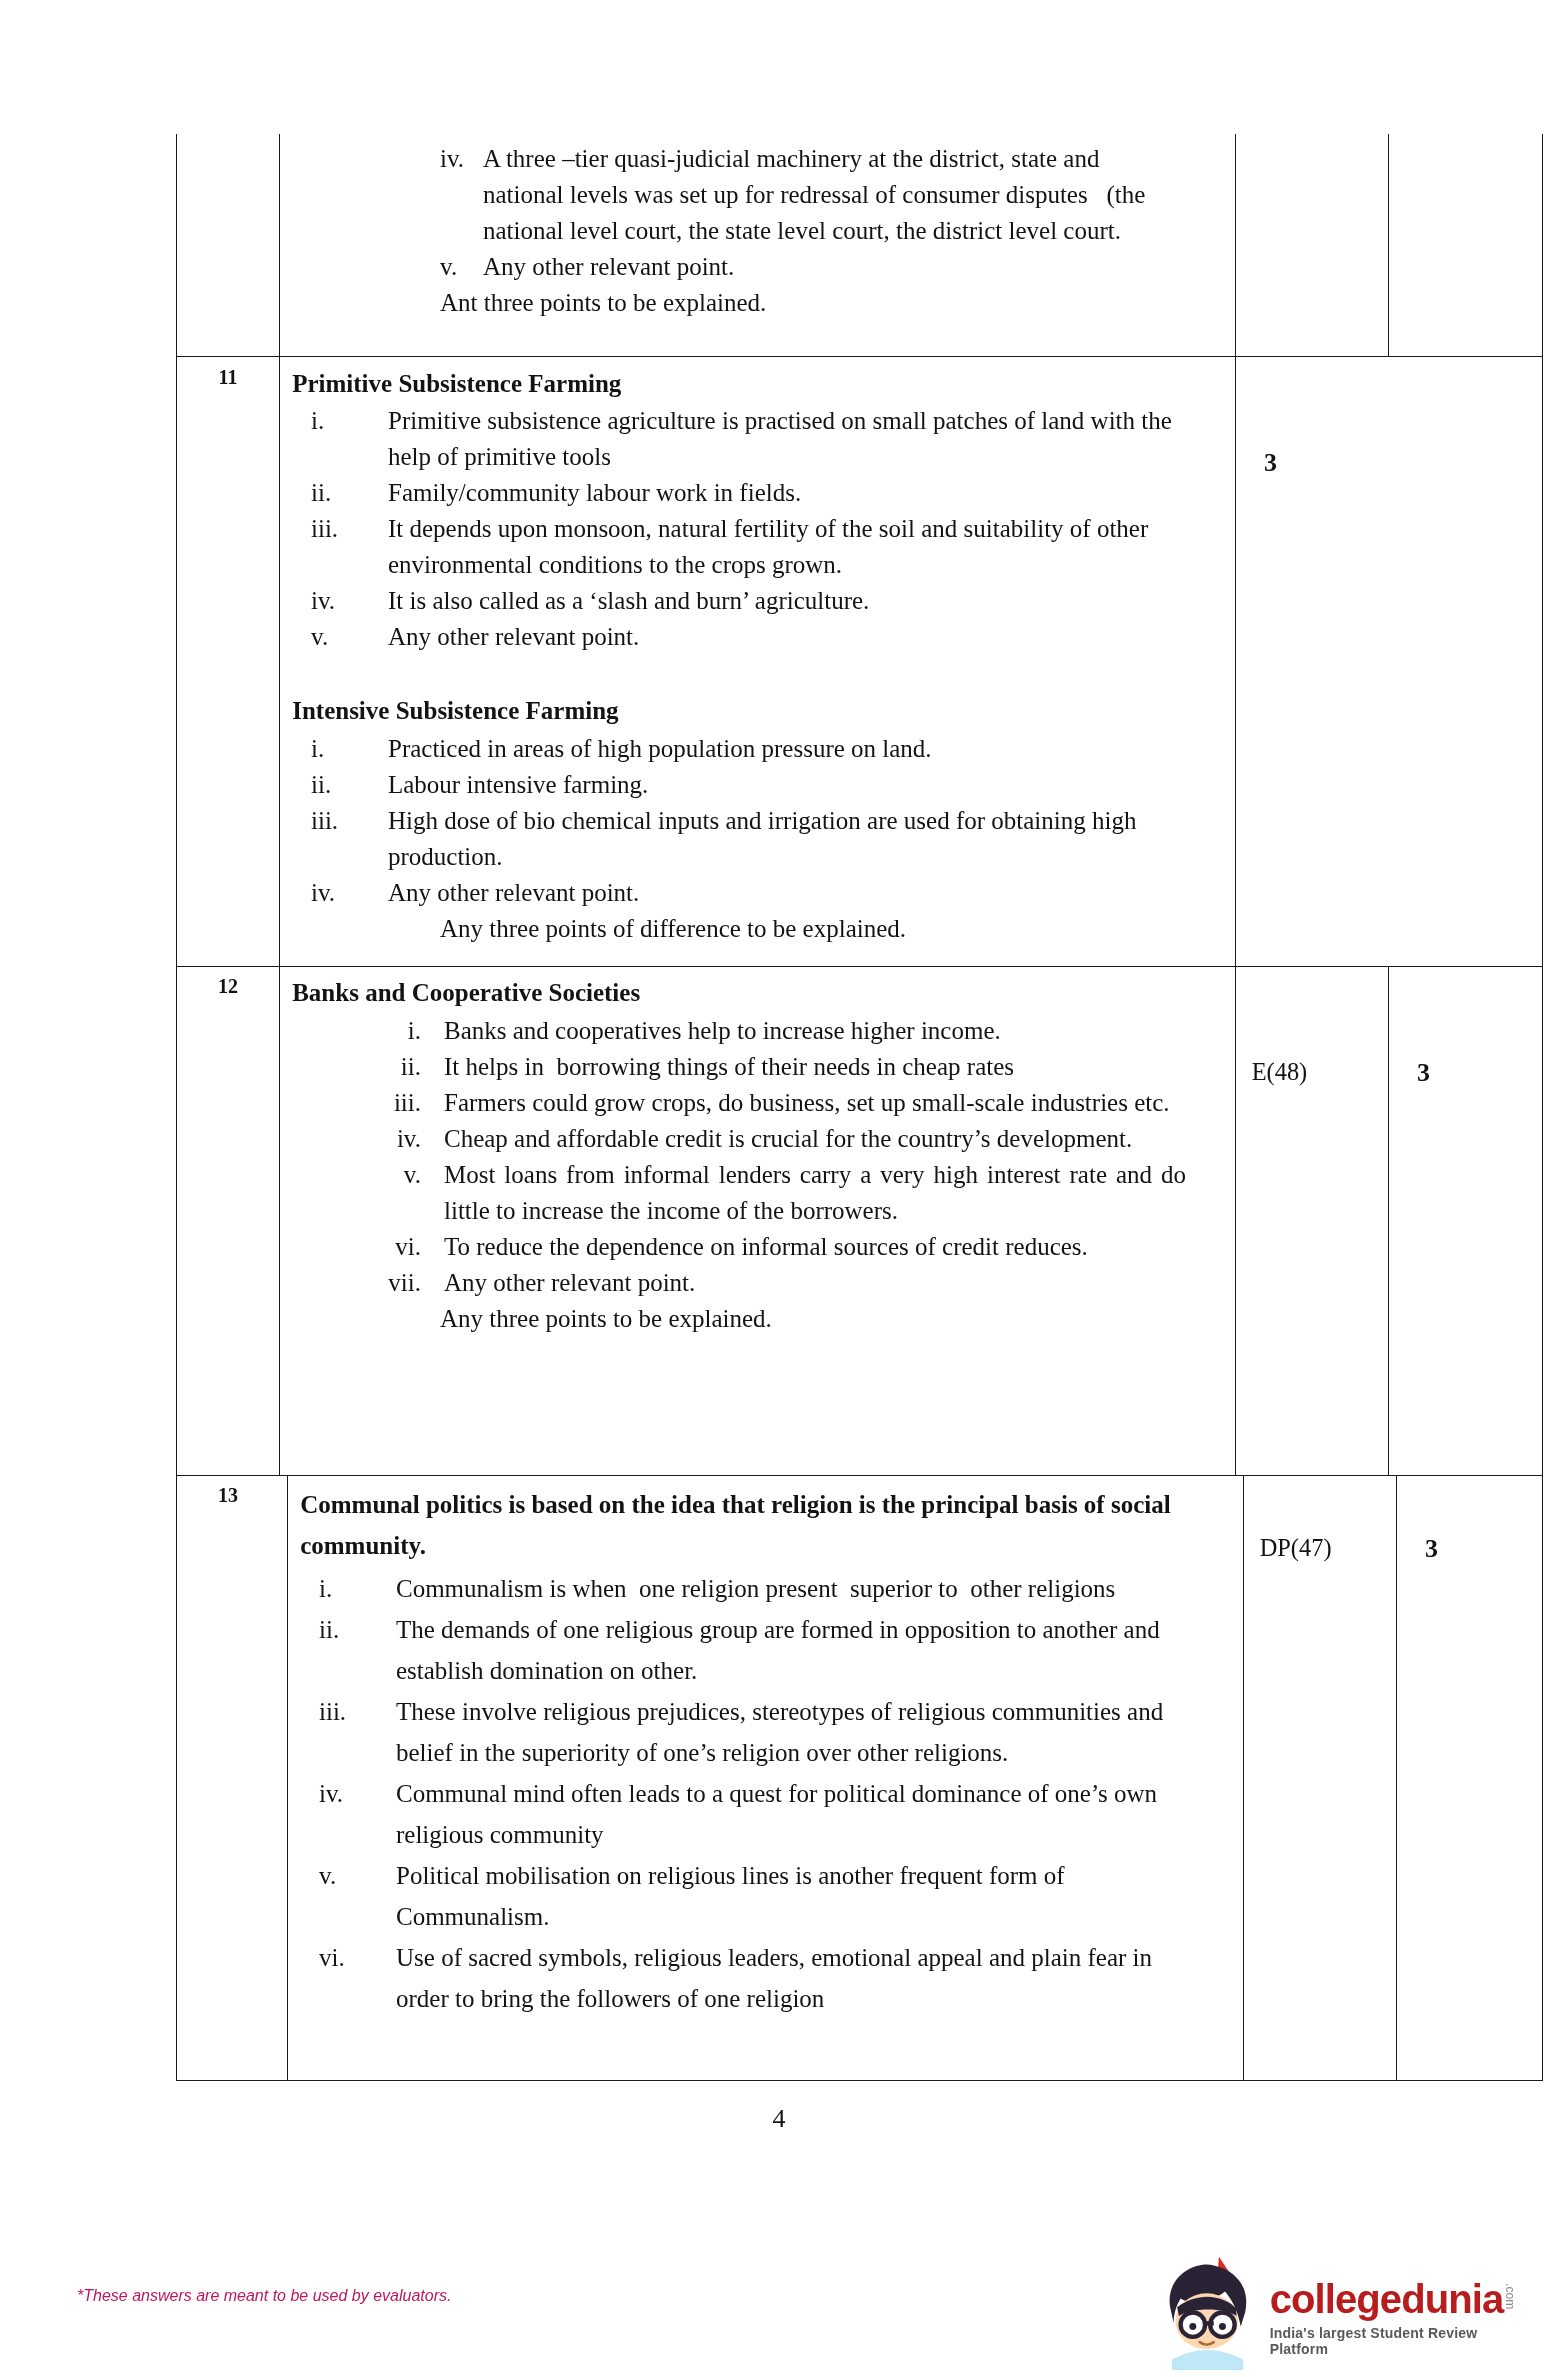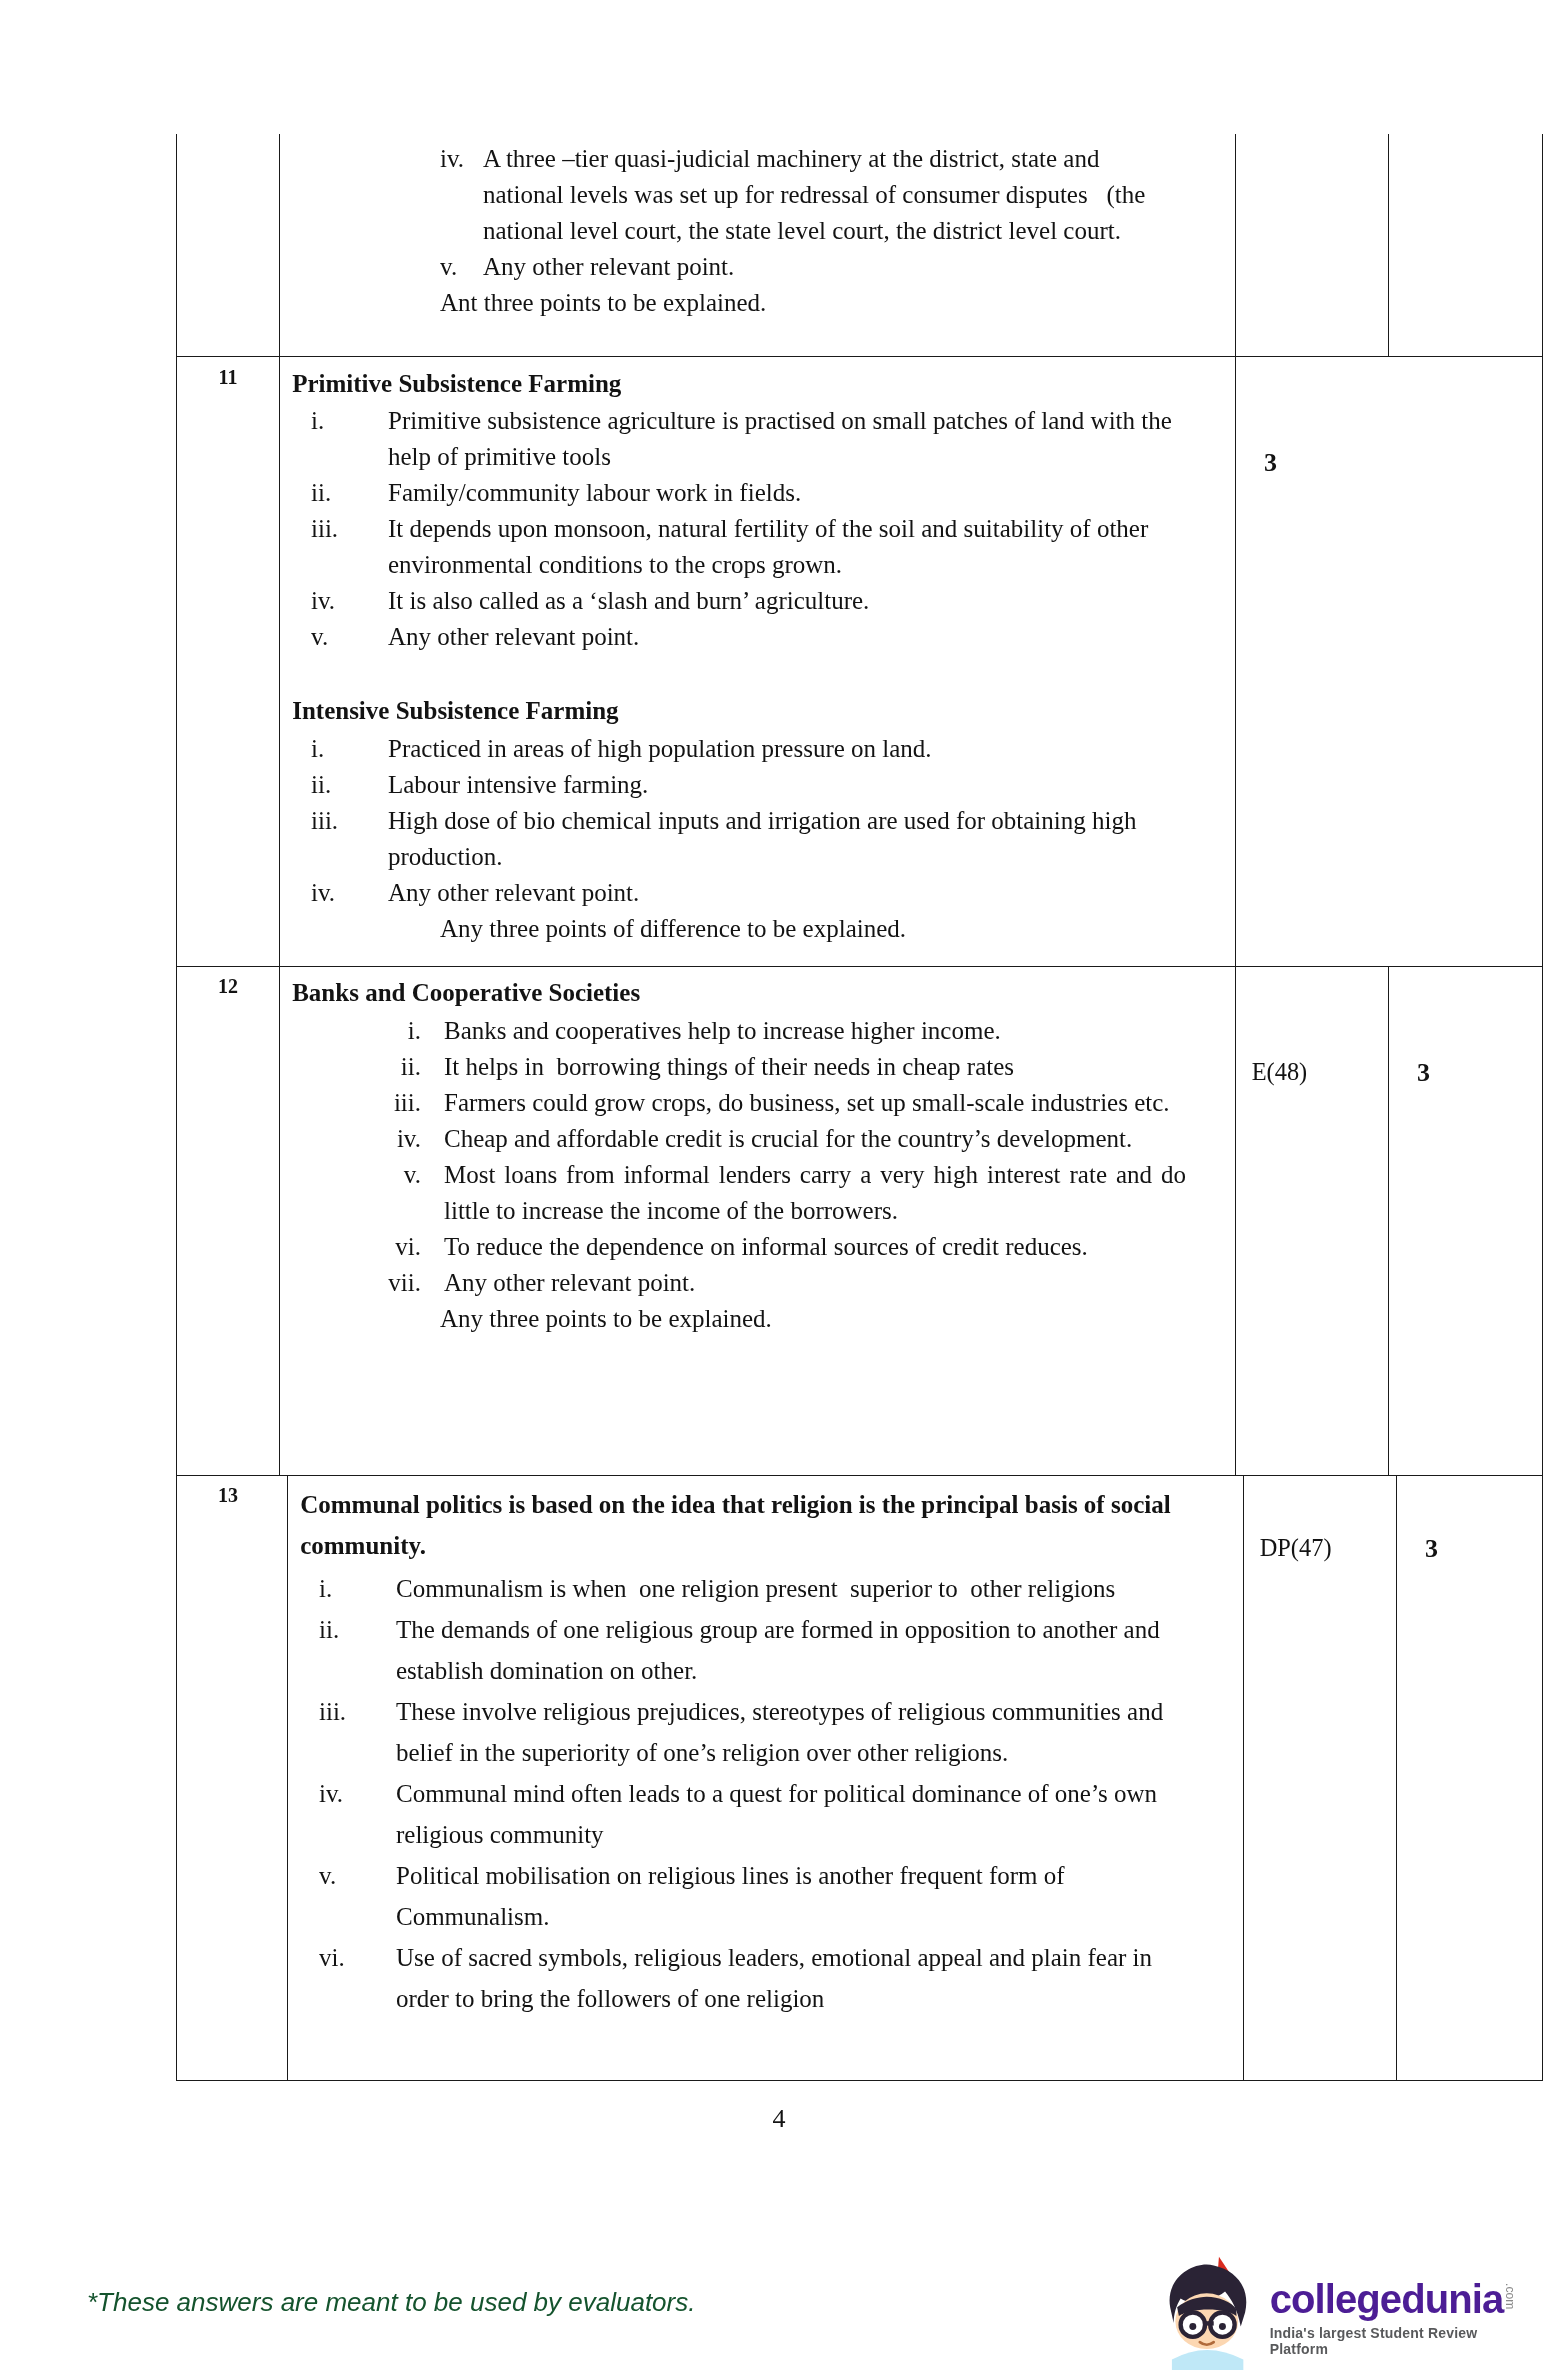--- a/index.html
+++ b/index.html
@@ -64,23 +64,23 @@
   .lir .txt{flex:1;text-align:justify;}
   .note{padding-left:160px;}
   .gap{height:36px;}
 
   
   .page-number{
     position:absolute;left:0;top:2104px;width:1558px;
     text-align:center;font-size:26px;
   }
   .footnote{
-    position:absolute;left:87px;top:2287px;
-    font-family:"Liberation Sans", sans-serif;
-    font-style:italic;font-size:26px;color:#14532d;
+    position:absolute;left:77px;top:2287px;
+    font-family:"Liberation Sans", sans-serif;
+    font-style:italic;font-size:16px;color:#be185d;
   }
 
   
   .logo{
     position:absolute;left:1156px;top:2255px;
     display:flex;align-items:flex-start;
   }
   .mascot{width:105px;height:115px;flex:0 0 105px;}
   .brand-block{margin-left:8.7px;padding-top:23px;}
   .brand-line{display:flex;align-items:flex-start;}
@@ -253,21 +253,21 @@
       <circle cx="42" cy="80" r="14" fill="#ffffff" stroke="#2a2335" stroke-width="5"></circle>
       <circle cx="76" cy="80" r="14" fill="#ffffff" stroke="#2a2335" stroke-width="5"></circle>
       <rect x="54" y="76" width="12" height="5" fill="#2a2335"></rect>
       <circle cx="42" cy="82" r="4" fill="#2a2335"></circle>
       <circle cx="76" cy="82" r="4" fill="#2a2335"></circle>
       <path d="M50 100 Q58 106 66 100" stroke="#b06a3a" stroke-width="3" fill="none" stroke-linecap="round"></path>
       <path fill="#bfe8f7" d="M18 120 Q58 98 100 120 L100 132 L18 132 Z"></path>
     </svg>
     <div class="brand-block">
       <div class="brand-line">
-        <span class="brand" style="color: #4c1d95; text-align: center;">collegedunia</span>
+        <span class="brand" style="color: #b91c1c; text-align: center;">collegedunia</span>
         <span class="tld">.com</span>
       </div>
       <div class="tagline">India's largest Student Review Platform</div>
     </div>
   </div>
 
 </div>
 
 
 </body></html>

